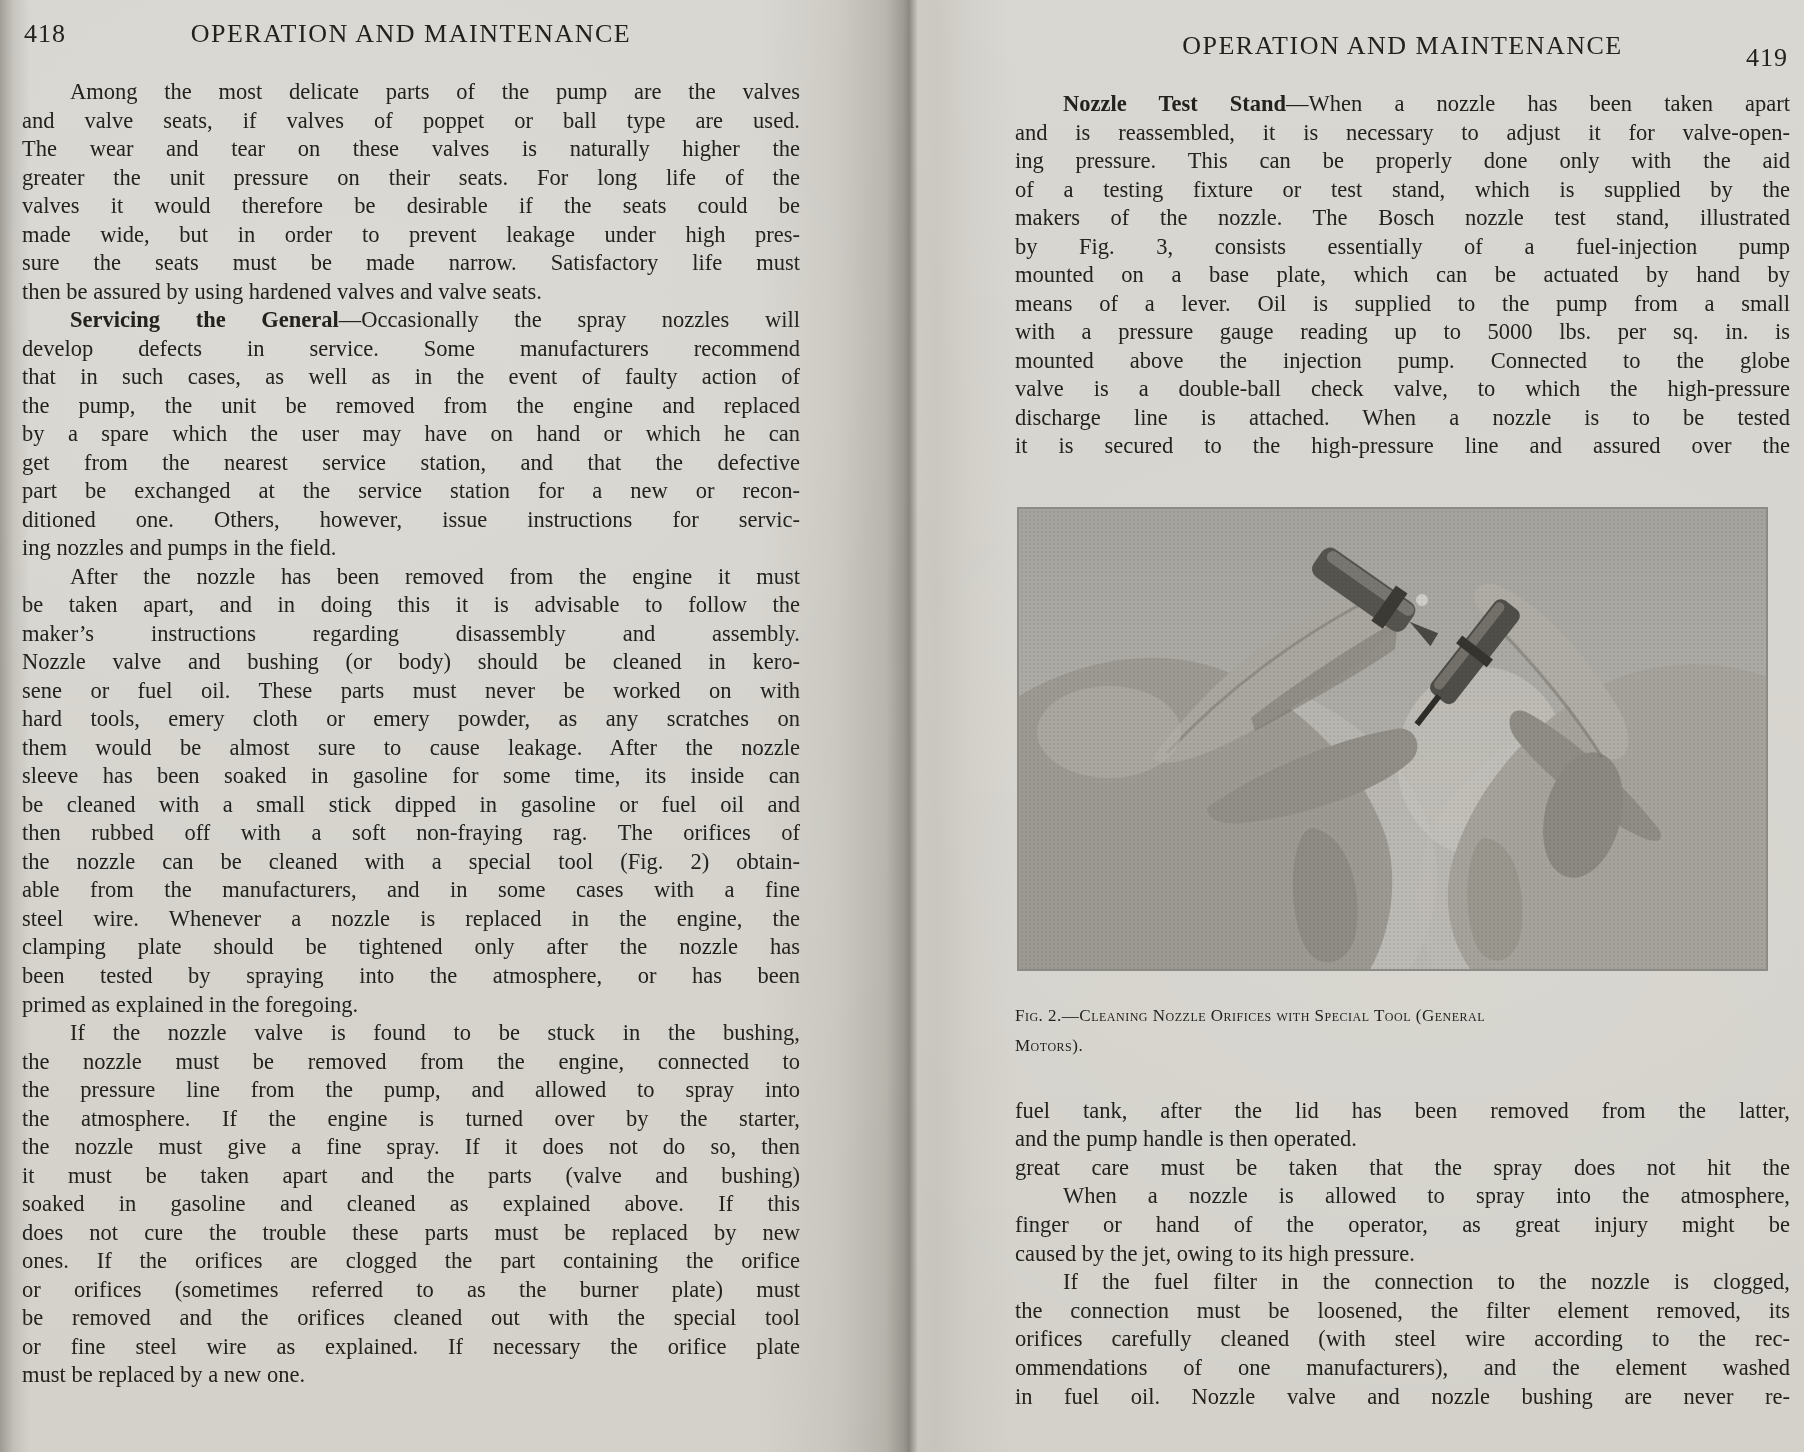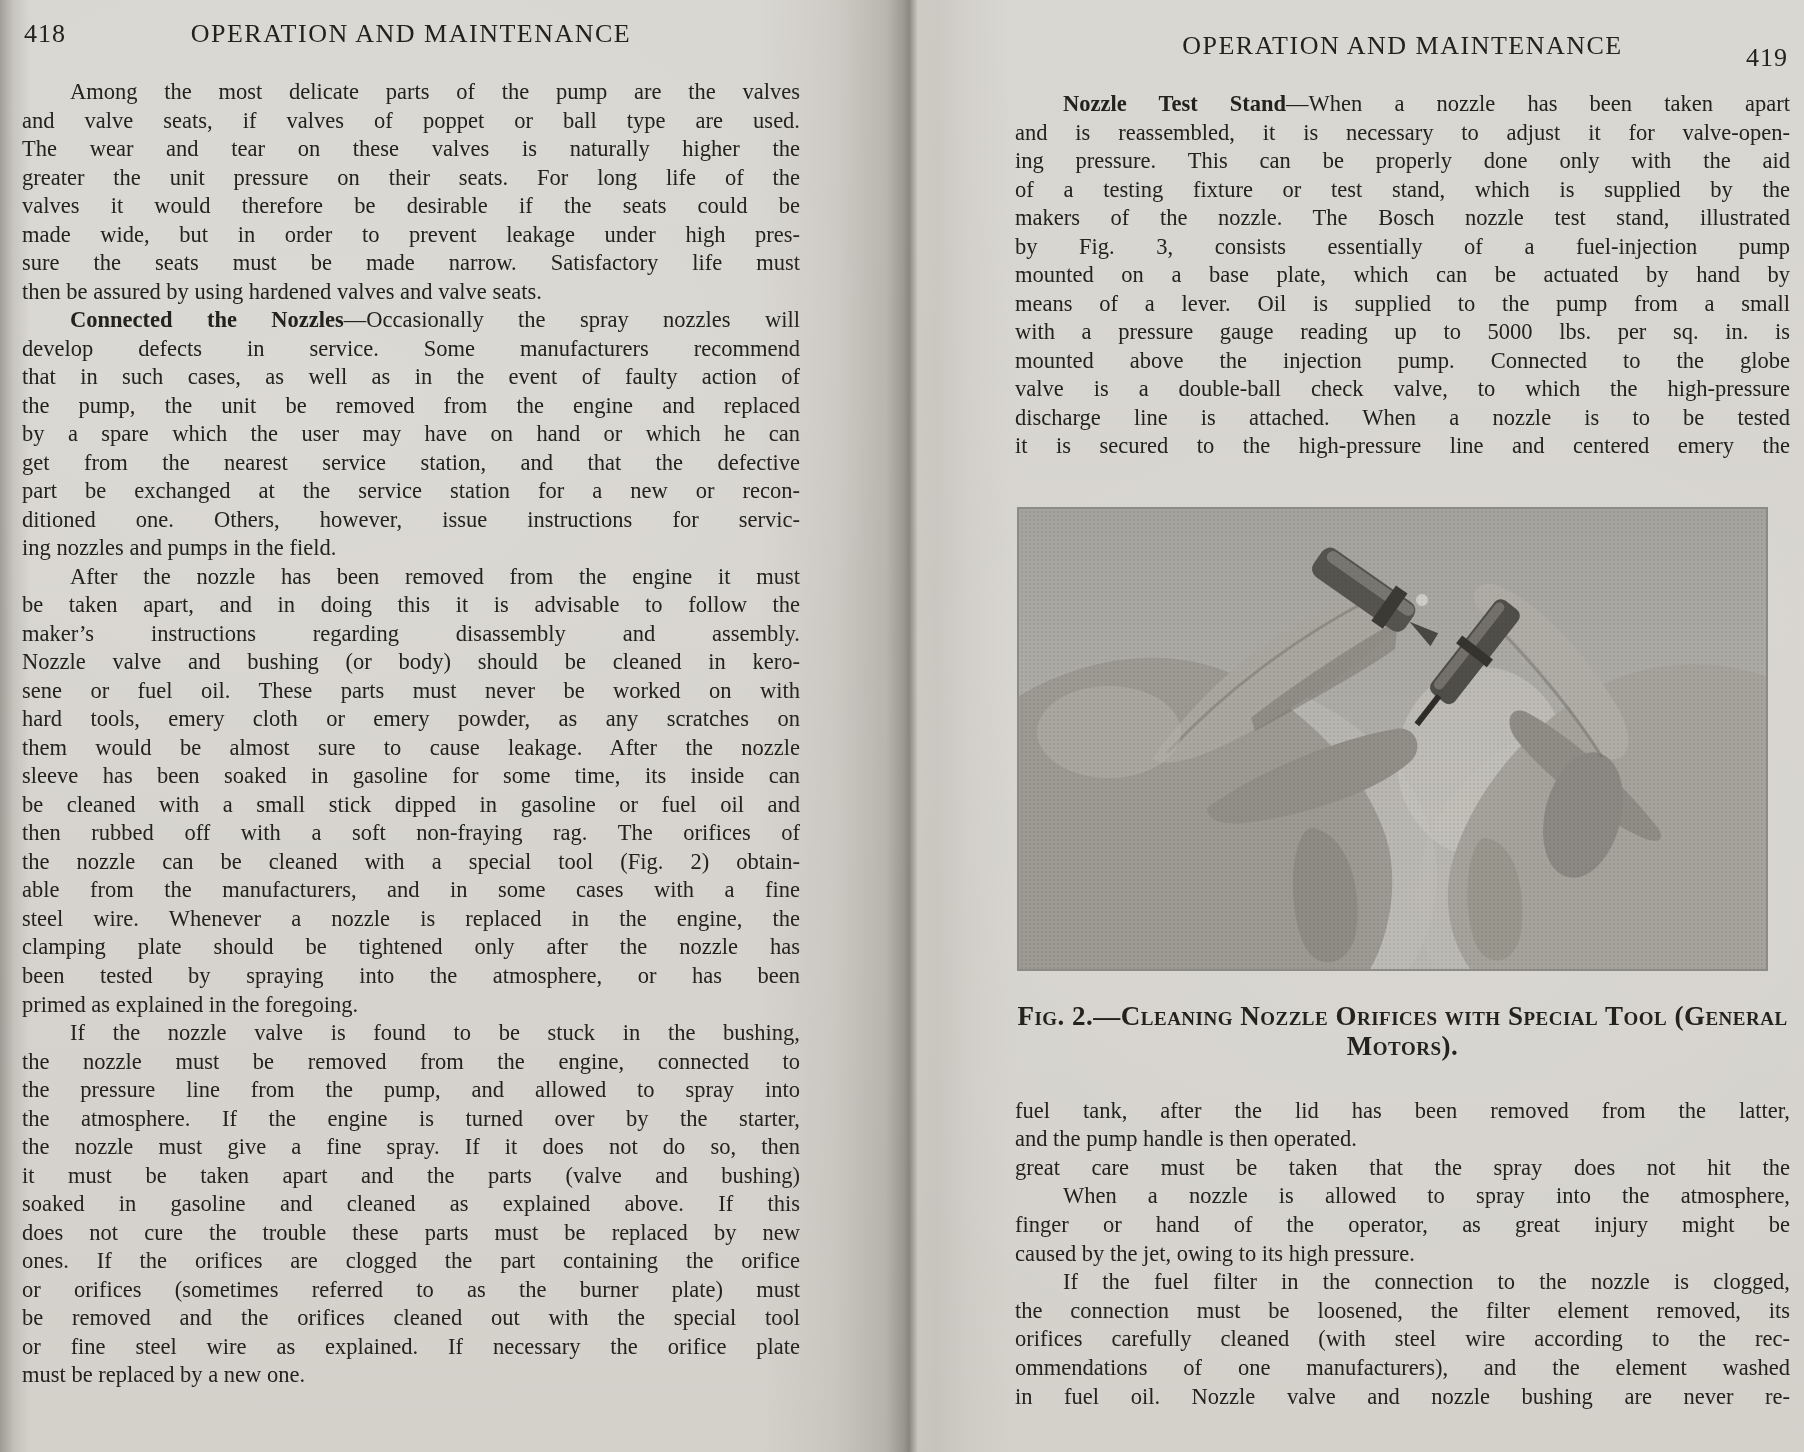--- a/index.html
+++ b/index.html
@@ -35,21 +35,21 @@
   .pageno-left{position:absolute;left:2px;top:0;letter-spacing:1px;}
   .pageno-right{position:absolute;right:2px;top:12px;letter-spacing:1px;}
   .body{margin-top:28px;font-size:22.5px;line-height:28.52px;}
   .line{text-align:justify;text-align-last:justify;}
   .line.last{text-align-last:left;}
   .line.last.flush{text-align-last:justify;}
   .line.indent{text-indent:48px;}
   .para b{font-weight:bold;}
   .figure-block{margin-top:46px;}
   .photo{display:block;margin-left:2px;}
-  .caption{margin-top:30px;text-align:center;font-variant:small-caps;font-size:27px;line-height:30px;letter-spacing:.5px;font-weight:bold;}
+  .caption{margin-top:30px;font-variant:small-caps;font-size:17px;line-height:30px;letter-spacing:.5px;}
   .body2{margin-top:36px;font-size:22.5px;line-height:28.6px;}
 </style>
 </head>
 <body>
 
 <div class="spread" style="--ink: #24221d;">
 
   <div class="page page-left">
     <div class="head-row">
       <span class="pageno-left">418</span>
@@ -60,21 +60,21 @@
           <div class="line indent">Among the most delicate parts of the pump are the valves</div>
           <div class="line">and valve seats, if valves of poppet or ball type are used.</div>
           <div class="line">The wear and tear on these valves is naturally higher the</div>
           <div class="line">greater the unit pressure on their seats. For long life of the</div>
           <div class="line">valves it would therefore be desirable if the seats could be</div>
           <div class="line">made wide, but in order to prevent leakage under high pres-</div>
           <div class="line">sure the seats must be made narrow. Satisfactory life must</div>
           <div class="line last">then be assured by using hardened valves and valve seats.</div>
         </div>
         <div class="para">
-          <div class="line indent"><b>Connected the Nozzles</b>—Occasionally the spray nozzles will</div>
+          <div class="line indent"><b>Servicing the General</b>—Occasionally the spray nozzles will</div>
           <div class="line">develop defects in service. Some manufacturers recommend</div>
           <div class="line">that in such cases, as well as in the event of faulty action of</div>
           <div class="line">the pump, the unit be removed from the engine and replaced</div>
           <div class="line">by a spare which the user may have on hand or which he can</div>
           <div class="line">get from the nearest service station, and that the defective</div>
           <div class="line">part be exchanged at the service station for a new or recon-</div>
           <div class="line">ditioned one. Others, however, issue instructions for servic-</div>
           <div class="line last">ing nozzles and pumps in the field.</div>
         </div>
         <div class="para">
@@ -125,21 +125,21 @@
           <div class="line">ing pressure. This can be properly done only with the aid</div>
           <div class="line">of a testing fixture or test stand, which is supplied by the</div>
           <div class="line">makers of the nozzle. The Bosch nozzle test stand, illustrated</div>
           <div class="line">by Fig. 3, consists essentially of a fuel-injection pump</div>
           <div class="line">mounted on a base plate, which can be actuated by hand by</div>
           <div class="line">means of a lever. Oil is supplied to the pump from a small</div>
           <div class="line">with a pressure gauge reading up to 5000 lbs. per sq. in. is</div>
           <div class="line">mounted above the injection pump. Connected to the globe</div>
           <div class="line">valve is a double-ball check valve, to which the high-pressure</div>
           <div class="line">discharge line is attached. When a nozzle is to be tested</div>
-          <div class="line last flush">it is secured to the high-pressure line and centered emery the</div>
+          <div class="line last flush">it is secured to the high-pressure line and assured over the</div>
         </div>
       </div>
 
     <div class="figure-block">
       <svg class="photo" width="751" height="464" viewBox="0 0 751 464">
         <defs>
           <linearGradient id="bgG" x1="0" y1="0" x2="0" y2="1">
             <stop offset="0" stop-color="#a5a39d"></stop>
             <stop offset="1" stop-color="#bab8b2"></stop>
           </linearGradient>

